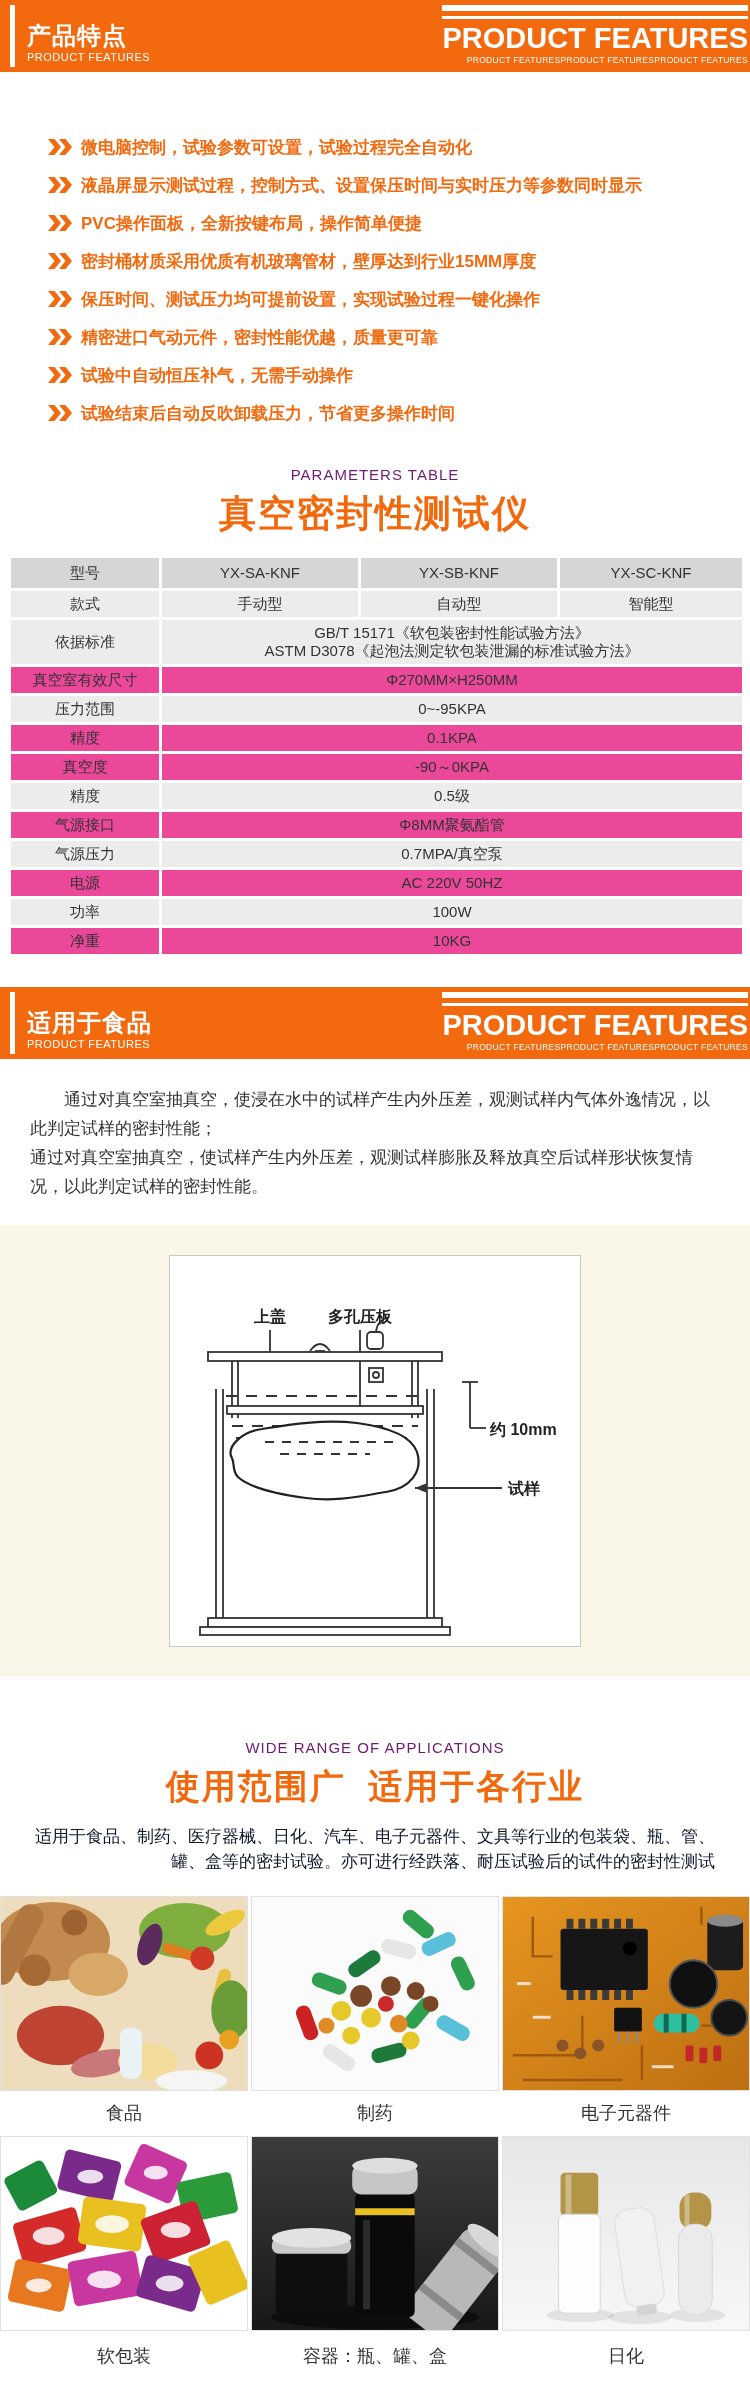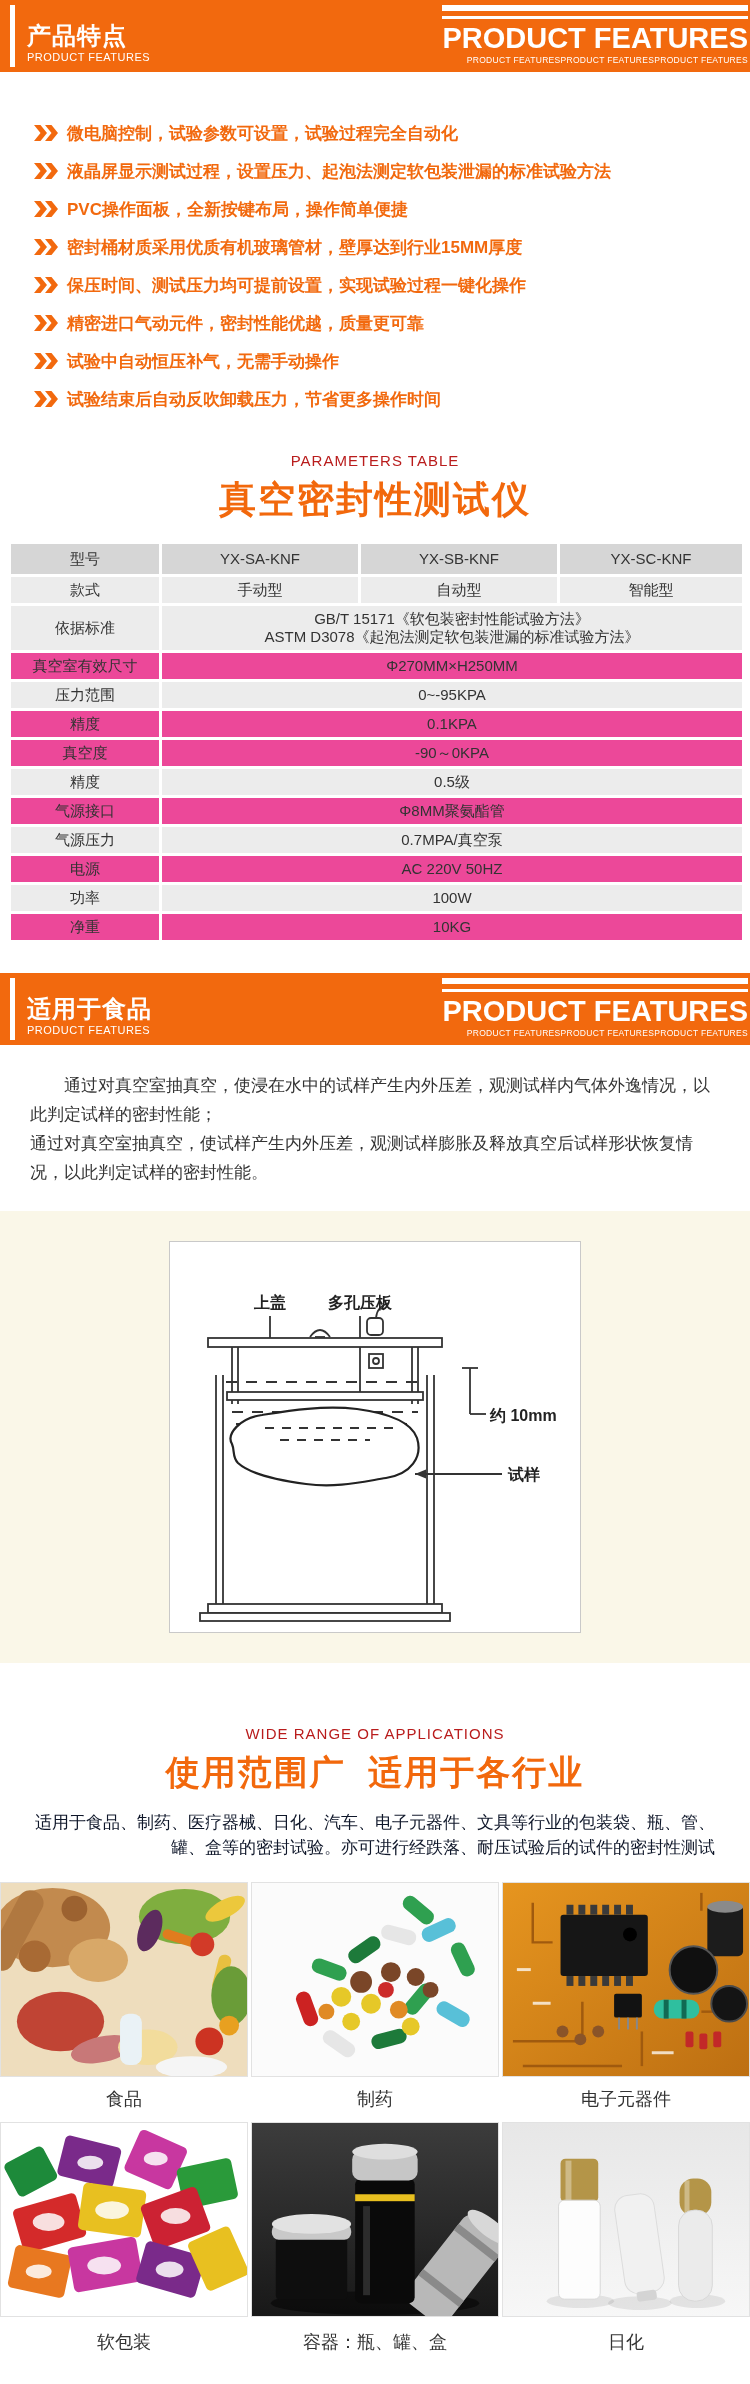--- a/index.html
+++ b/index.html
@@ -12,29 +12,29 @@
   .banner-titles{display:flex;flex-direction:column;justify-content:center;margin-top:14px;}
   .banner-title-cn{font-size:24px;font-weight:bold;color:#fff;line-height:1.1;letter-spacing:1px;}
   .banner-title-en{font-size:11px;color:#fff;letter-spacing:.5px;margin-top:2px;}
   .banner-right{position:absolute;right:2px;top:5px;display:flex;flex-direction:column;align-items:flex-end;}
   .hbar1{width:100%;height:6px;background:#fff;}
   .hbar2{width:100%;height:3px;background:#fff;margin-top:5px;}
   .banner-right-title{font-size:29px;font-weight:bold;color:#fff;line-height:1.05;margin-top:4px;white-space:nowrap;}
   .banner-right-sub{font-size:8.5px;color:#fff;white-space:nowrap;margin-top:2px;letter-spacing:.3px;}
 
   
-  .features{list-style:none;margin:0;padding:42px 20px 8px 34px;}
+  .features{list-style:none;margin:14px;padding:42px 20px 8px 34px;}
   .features li{display:flex;align-items:center;height:38px;color:#f2690e;font-size:17px;font-weight:bold;}
   .chev{position:relative;width:24px;height:16px;margin-right:9px;flex:0 0 24px;}
   .chev::before,.chev::after{content:"";position:absolute;top:0;width:13px;height:16px;background:#f2690e;
     clip-path:polygon(0 0,50% 0,100% 50%,50% 100%,0 100%,50% 50%);}
   .chev::after{left:11px;}
 
   
-  .kicker{text-align:center;color:#b91c1c;font-size:15px;letter-spacing:1px;margin-top:26px;}
+  .kicker{text-align:center;color:#701a75;font-size:15px;letter-spacing:1px;margin-top:26px;}
   .big-title{text-align:center;color:#f2680c;font-size:37px;font-weight:bold;margin-top:6px;letter-spacing:2px;font-family:Liberation Mono, monospace;}
   table.params{border-collapse:separate;border-spacing:3px;margin:16px 8px 0;width:734px;table-layout:fixed;}
   table.params td{padding:4px 6px;font-size:15px;color:#333;text-align:center;line-height:18px;overflow:hidden;}
   tr.r-head td{background:#d6d6d6;padding:6px;}
   tr.r-a td{background:#ececec;}
   tr.r-b td{background:#ec4899;}
   td.std{line-height:22px;padding:6px;}
 
   
   .principle{margin:26px 30px 0;color:#333;font-size:17px;line-height:29px;}
@@ -79,21 +79,21 @@
     </div>
   </div>
 
   <ul class="features">
     <li>
         <span class="chev"></span>
         <span>微电脑控制，试验参数可设置，试验过程完全自动化</span>
       </li>
     <li>
         <span class="chev"></span>
-        <span>液晶屏显示测试过程，设置压力、起泡法测定软包装泄漏的标准试验方法</span>
+        <span>液晶屏显示测试过程，控制方式、设置保压时间与实时压力等参数同时显示</span>
       </li>
     <li>
         <span class="chev"></span>
         <span>PVC操作面板，全新按键布局，操作简单便捷</span>
       </li>
     <li>
         <span class="chev"></span>
         <span>密封桶材质采用优质有机玻璃管材，壁厚达到行业15MM厚度</span>
       </li>
     <li>

